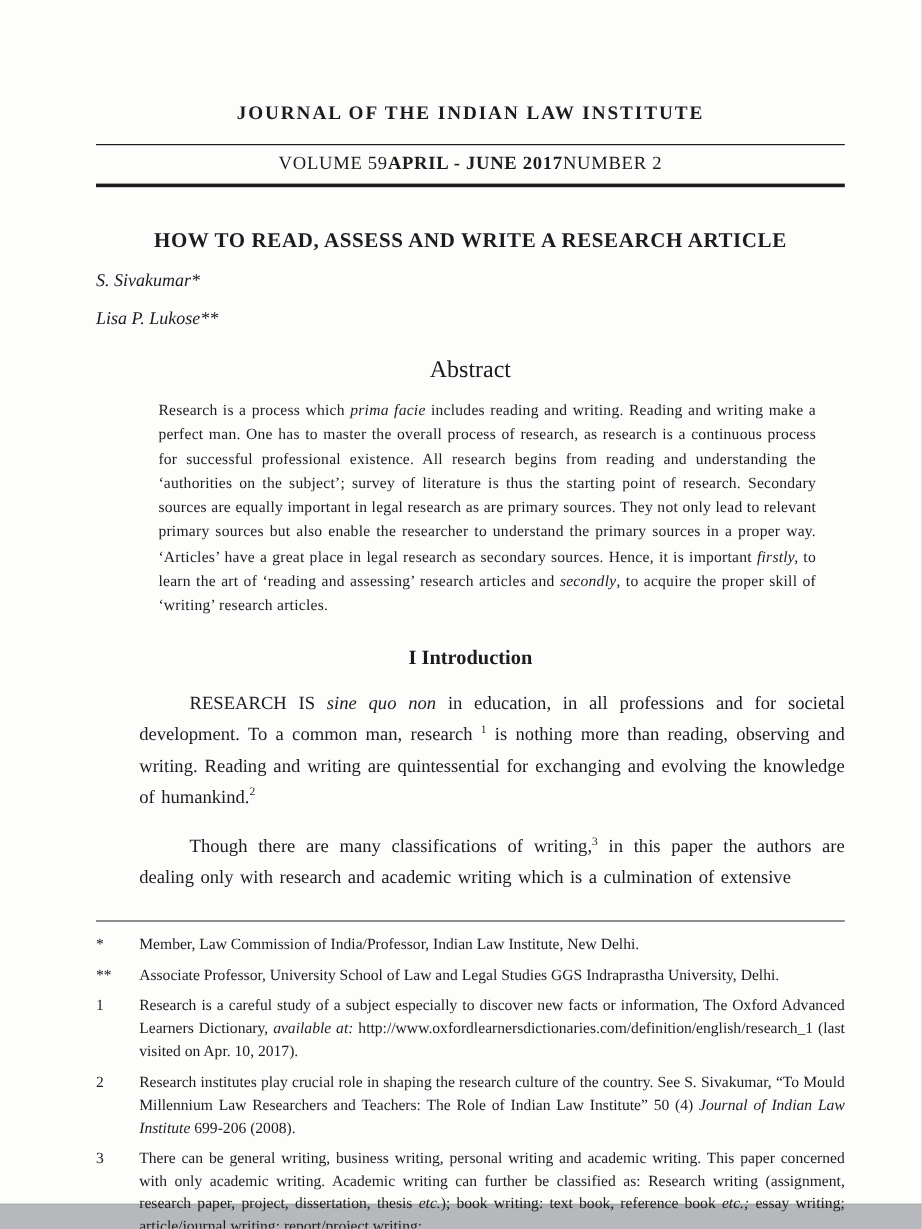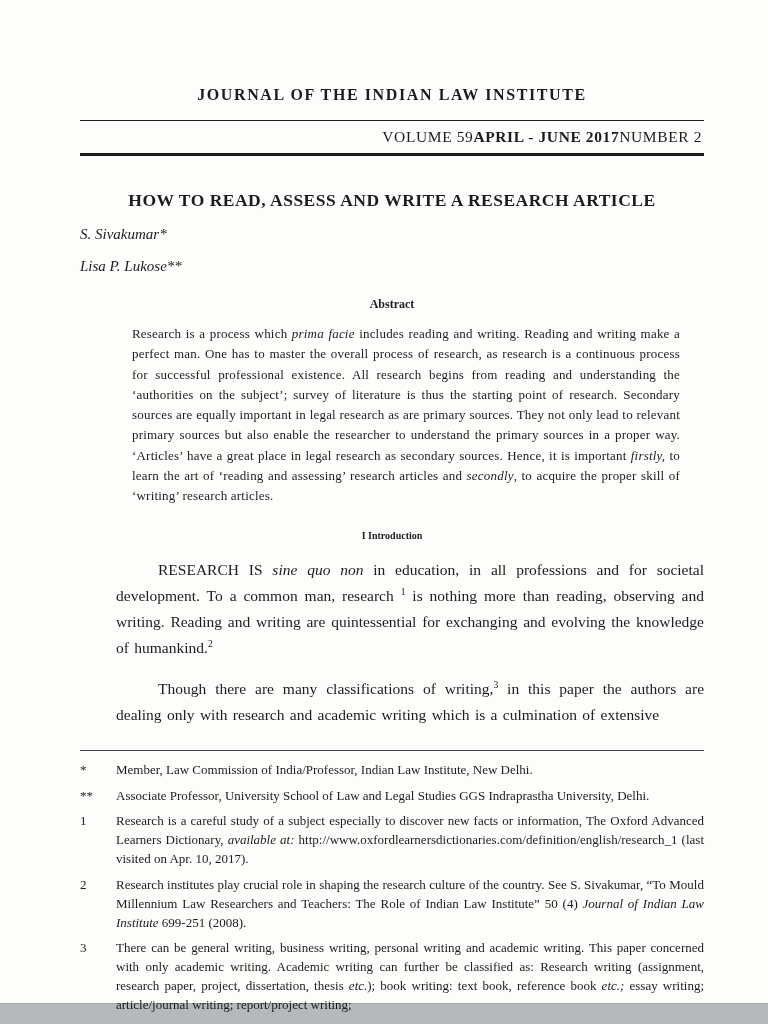--- a/index.html
+++ b/index.html
@@ -25,21 +25,21 @@
 
   .journal-header {
     text-align: center;
     font-weight: bold;
     font-size: 16px;
     letter-spacing: 1.6px;
     margin-bottom: 16px;
   }
   .rule-thin { border: none; border-top: 1.5px solid #1c1c1c; margin: 0; }
   .masthead-row {
-    display: flex; justify-content: flex-end; align-items: center;
+    display: flex; justify-content: center; align-items: center;
     padding: 7px 2px 7px 2px;
     font-size: 15.5px;
     letter-spacing: 0.6px;
   }
   .masthead-row .vol, .masthead-row .num { font-weight: normal; }
   .masthead-row .issue { font-weight: bold; }
   .rule-thick { border: none; border-top: 3px solid #1c1c1c; margin: 0; }
 
   .article-title {
     text-align: center;
@@ -49,35 +49,35 @@
     margin-top: 34px;
   }
   .author-line {
     text-align: left;
     font-style: italic;
     font-size: 15px;
     margin-top: 15px;
   }
   .abstract-heading {
     text-align: center;
-    font-weight: bold;
-    font-size: 12px;
+    font-weight: normal;
+    font-size: 20px;
     margin-top: 22px;
   }
   .abstract-text {
     margin: 12px 24px 0 52px;
     font-size: 13px;
     line-height: 1.56;
     text-align: justify;
     letter-spacing: 0.2px;
   }
   .section-heading {
     text-align: center;
     font-weight: bold;
-    font-size: 10px;
+    font-size: 17px;
     margin-top: 24px;
   }
   .body-paragraph {
     margin-top: 16px;
     font-size: 15.5px;
     line-height: 1.66;
     text-align: justify;
     text-indent: 42px;
     word-spacing: 1.5px;
     margin-left: 36px;
@@ -136,21 +136,21 @@
   <div class="footnote-row">
     <div class="footnote-marker">**</div>
     <div class="footnote-text"><span>Associate Professor, University School of  Law and  Legal Studies GGS Indraprastha University, Delhi.</span></div>
   </div>
   <div class="footnote-row">
     <div class="footnote-marker">1</div>
     <div class="footnote-text"><span>Research is a careful study of  a subject especially to discover new facts or information, The Oxford Advanced Learners Dictionary, </span><span style="font-style: italic;">available at:</span><span> http://www.oxfordlearnersdictionaries.com/definition/english/research_1 (last visited on Apr. 10, 2017).</span></div>
   </div>
   <div class="footnote-row">
     <div class="footnote-marker">2</div>
-    <div class="footnote-text"><span>Research institutes play crucial role in shaping the research culture of  the country. See S. Sivakumar, “To Mould Millennium Law Researchers and Teachers: The Role of  Indian Law Institute” 50 (4) </span><span style="font-style: italic;">Journal of  Indian Law Institute</span><span> 699-251 (2008).</span></div>
+    <div class="footnote-text"><span>Research institutes play crucial role in shaping the research culture of  the country. See S. Sivakumar, “To Mould Millennium Law Researchers and Teachers: The Role of  Indian Law Institute” 50 (4) </span><span style="font-style: italic;">Journal of  Indian Law Institute</span><span> 699-206 (2008).</span></div>
   </div>
   <div class="footnote-row">
     <div class="footnote-marker">3</div>
     <div class="footnote-text"><span>There can be general writing, business writing, personal writing and academic writing. This paper concerned with only academic writing. Academic writing can further be classified as: Research writing (assignment, research paper, project, dissertation, thesis </span><span style="font-style: italic;">etc.</span><span>); book writing: text book, reference book </span><span style="font-style: italic;">etc.;</span><span> essay writing; article/journal writing; report/project writing;</span></div>
   </div>
 
 </div>
 
 <div class="viewer-strip"></div>
 

